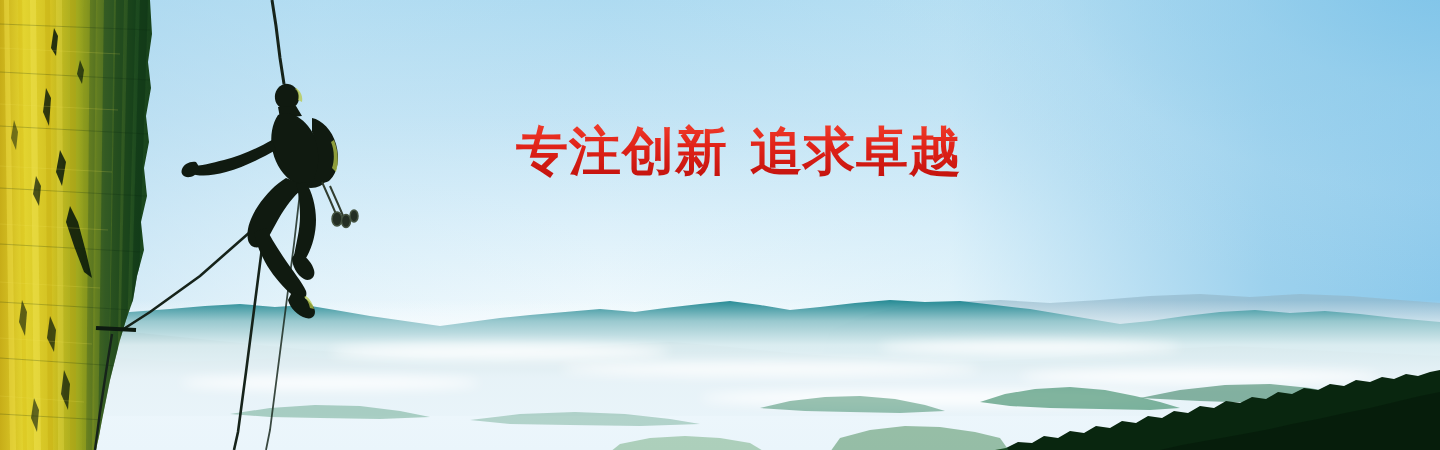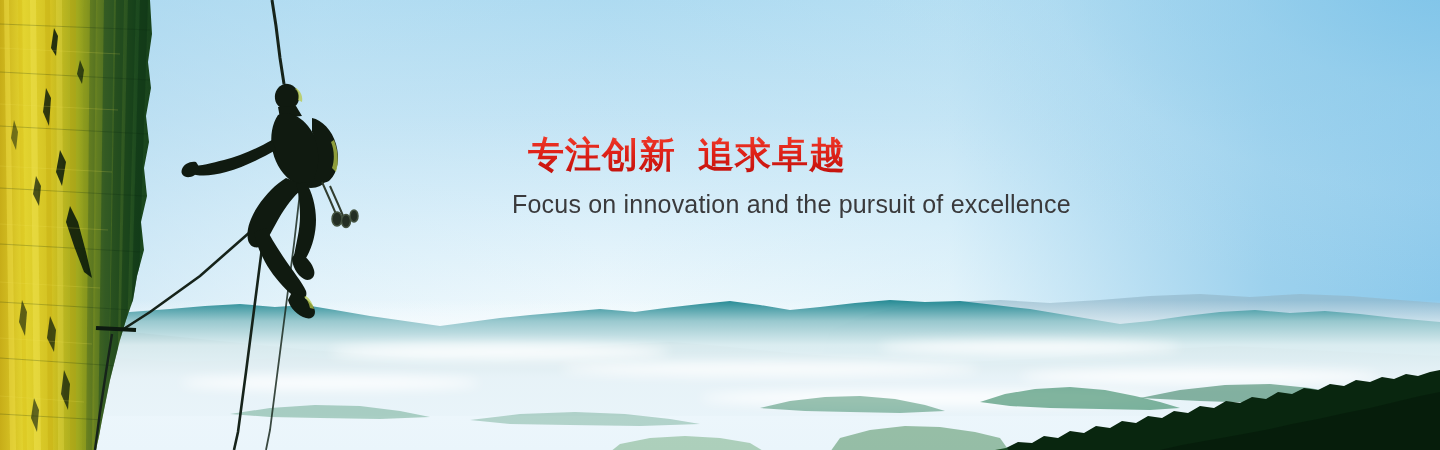--- a/index.html
+++ b/index.html
@@ -92,22 +92,22 @@
   .climber-layer svg { display: block; }
 
   
   .text-block {
     position: absolute;
     left: 512px;
     top: 120px;
     width: 620px;
   }
   .headline-cn {
-    margin: 16px;
-    font-size: 36px;
+    margin: 4px;
+    font-size: 52px;
     font-weight: bold;
     letter-spacing: 1px;
     line-height: 1.05;
     color: #d81d11;
     background: linear-gradient(to bottom, #ef3b2a 0%, #e02218 42%, #c2120d 100%);
     -webkit-background-clip: text;
     background-clip: text;
     -webkit-text-fill-color: transparent;
     white-space: nowrap;
     font-family: "DejaVu Sans", "Liberation Sans", sans-serif;
@@ -373,16 +373,15 @@
       <g fill="#b8c94a" opacity="0.75">
         <path d="M296,88 C301,91 303,97 302,102 L298,100 C299,95 298,91 295,89 Z"></path>
         <path d="M334,140 C338,150 339,162 336,172 L332,168 C335,159 334,149 331,142 Z"></path>
         <path d="M306,296 C310,299 313,304 314,309 L310,308 C309,303 307,299 304,297 Z"></path>
       </g>
     </svg>
   </div>
 
   <div class="text-block">
     <h1 class="headline-cn"><span>专注创新</span><span class="gap"></span><span>追求卓越</span></h1>
-    <p class="subhead-en">Focus on innovation and the pursuit of excellence</p>
   </div>
 
 </div>
 
 </body></html>

